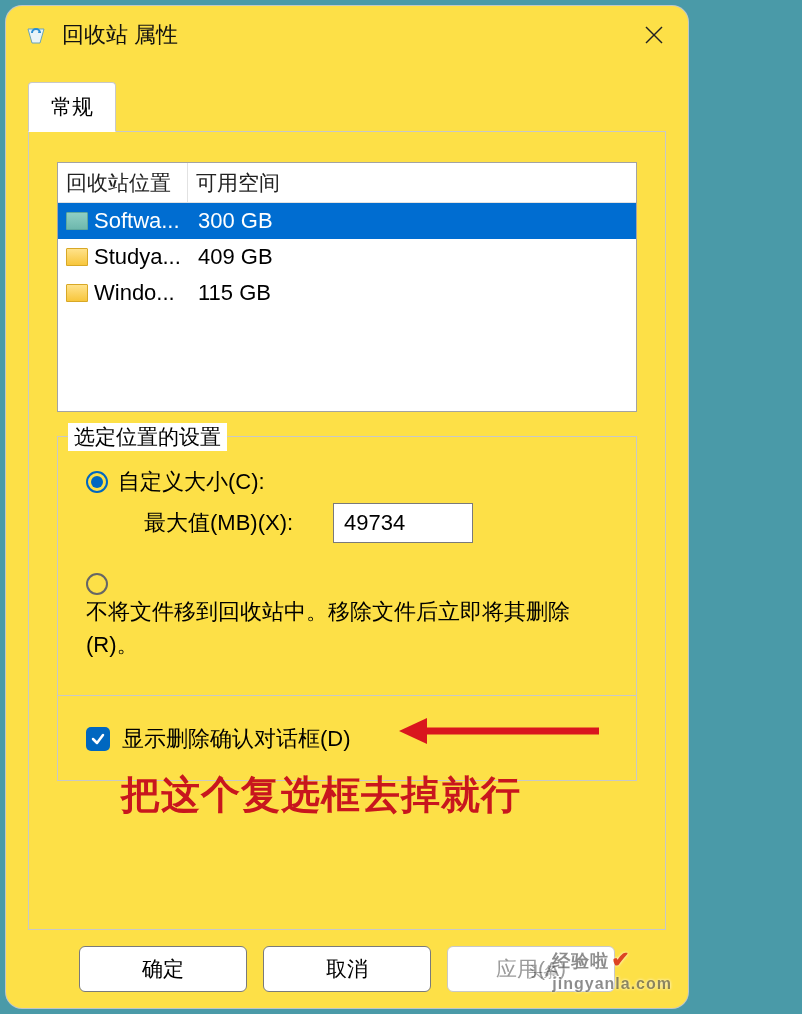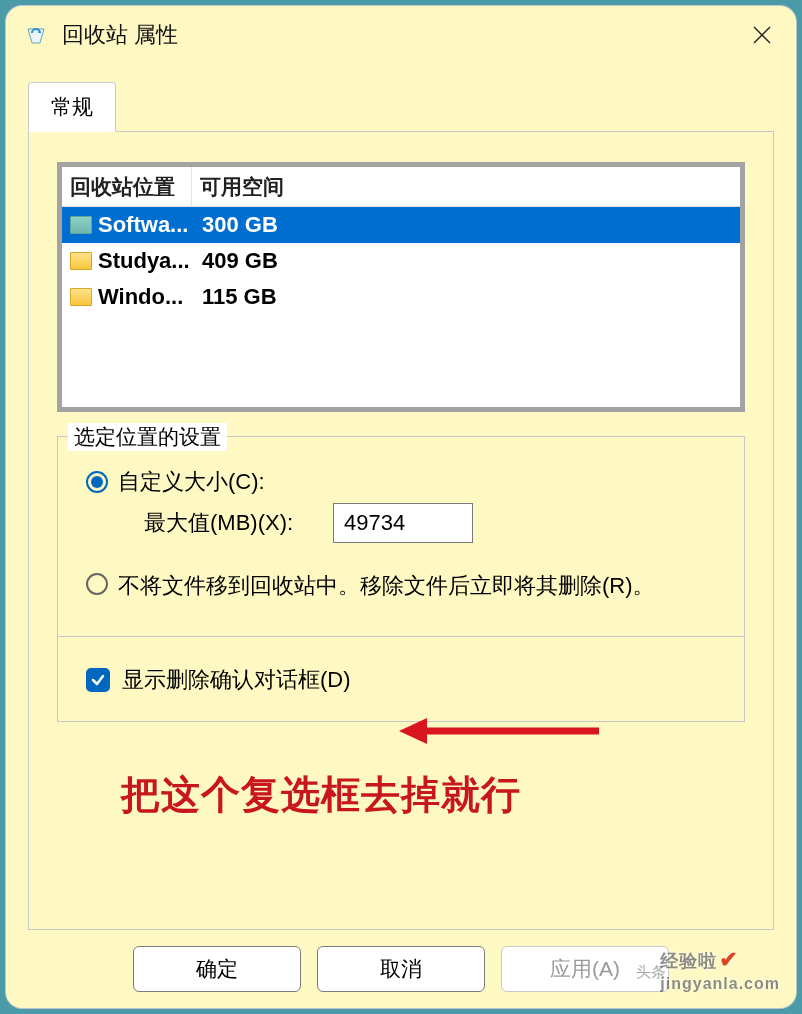--- a/index.html
+++ b/index.html
@@ -8,22 +8,22 @@
     width: 802px;
     height: 1014px;
     font-family: "Microsoft YaHei", "Segoe UI", sans-serif;
     background: #4a9aa8;
     position: relative;
     overflow: hidden;
   }
   .dialog {
     position: absolute;
     left: 6px; top: 6px;
-    width: 790px; height: 1002px;
-    background: #fef9c3;
+    width: 682px; height: 1002px;
+    background: #fde047;
     border-radius: 16px;
     box-shadow: 0 0 0 1px #bfc6c9;
     display: flex;
     flex-direction: column;
   }
   .titlebar {
     height: 58px;
     display: flex;
     align-items: center;
     padding: 0 12px 0 18px;
@@ -69,24 +69,23 @@
   }
   .content {
     flex: 1;
     margin: 0 22px;
     border: 1px solid #c8c8c8;
     border-top: none;
     padding: 30px 28px 20px 28px;
     position: relative;
   }
   .listbox {
-    border: 5px solid #a3a3a3;
+    border: 1px solid #a3a3a3;
     height: 250px;
     background: #fff;
-    font-weight: bold;
   }
   .list-header {
     display: flex;
     height: 40px;
     align-items: center;
     font-size: 21px;
     color: #222;
   }
   .lh-col1 { width: 130px; padding-left: 8px; border-right: 1px solid #e2e2e2; border-bottom: 1px solid #e2e2e2; height: 100%; display:flex; align-items:center;}
   .lh-col2 { flex: 1; padding-left: 8px; border-bottom: 1px solid #e2e2e2; height:100%; display:flex; align-items:center;}
@@ -151,20 +150,21 @@
     padding: 0 10px;
     display: flex; align-items: center;
     background: #fff;
   }
   .radio-line2 {
     display: flex;
     align-items: flex-start;
     margin: 26px 0 0 6px;
     font-size: 22px;
     line-height: 1.5;
+    flex-direction: column;
   }
   .hr { border: none; border-top: 1px solid #c8c8c8; margin: 34px -22px 0 -22px; }
 
   .checkbox-line {
     display: flex;
     align-items: center;
     margin-top: 28px;
     margin-left: 6px;
     font-size: 22px;
   }

